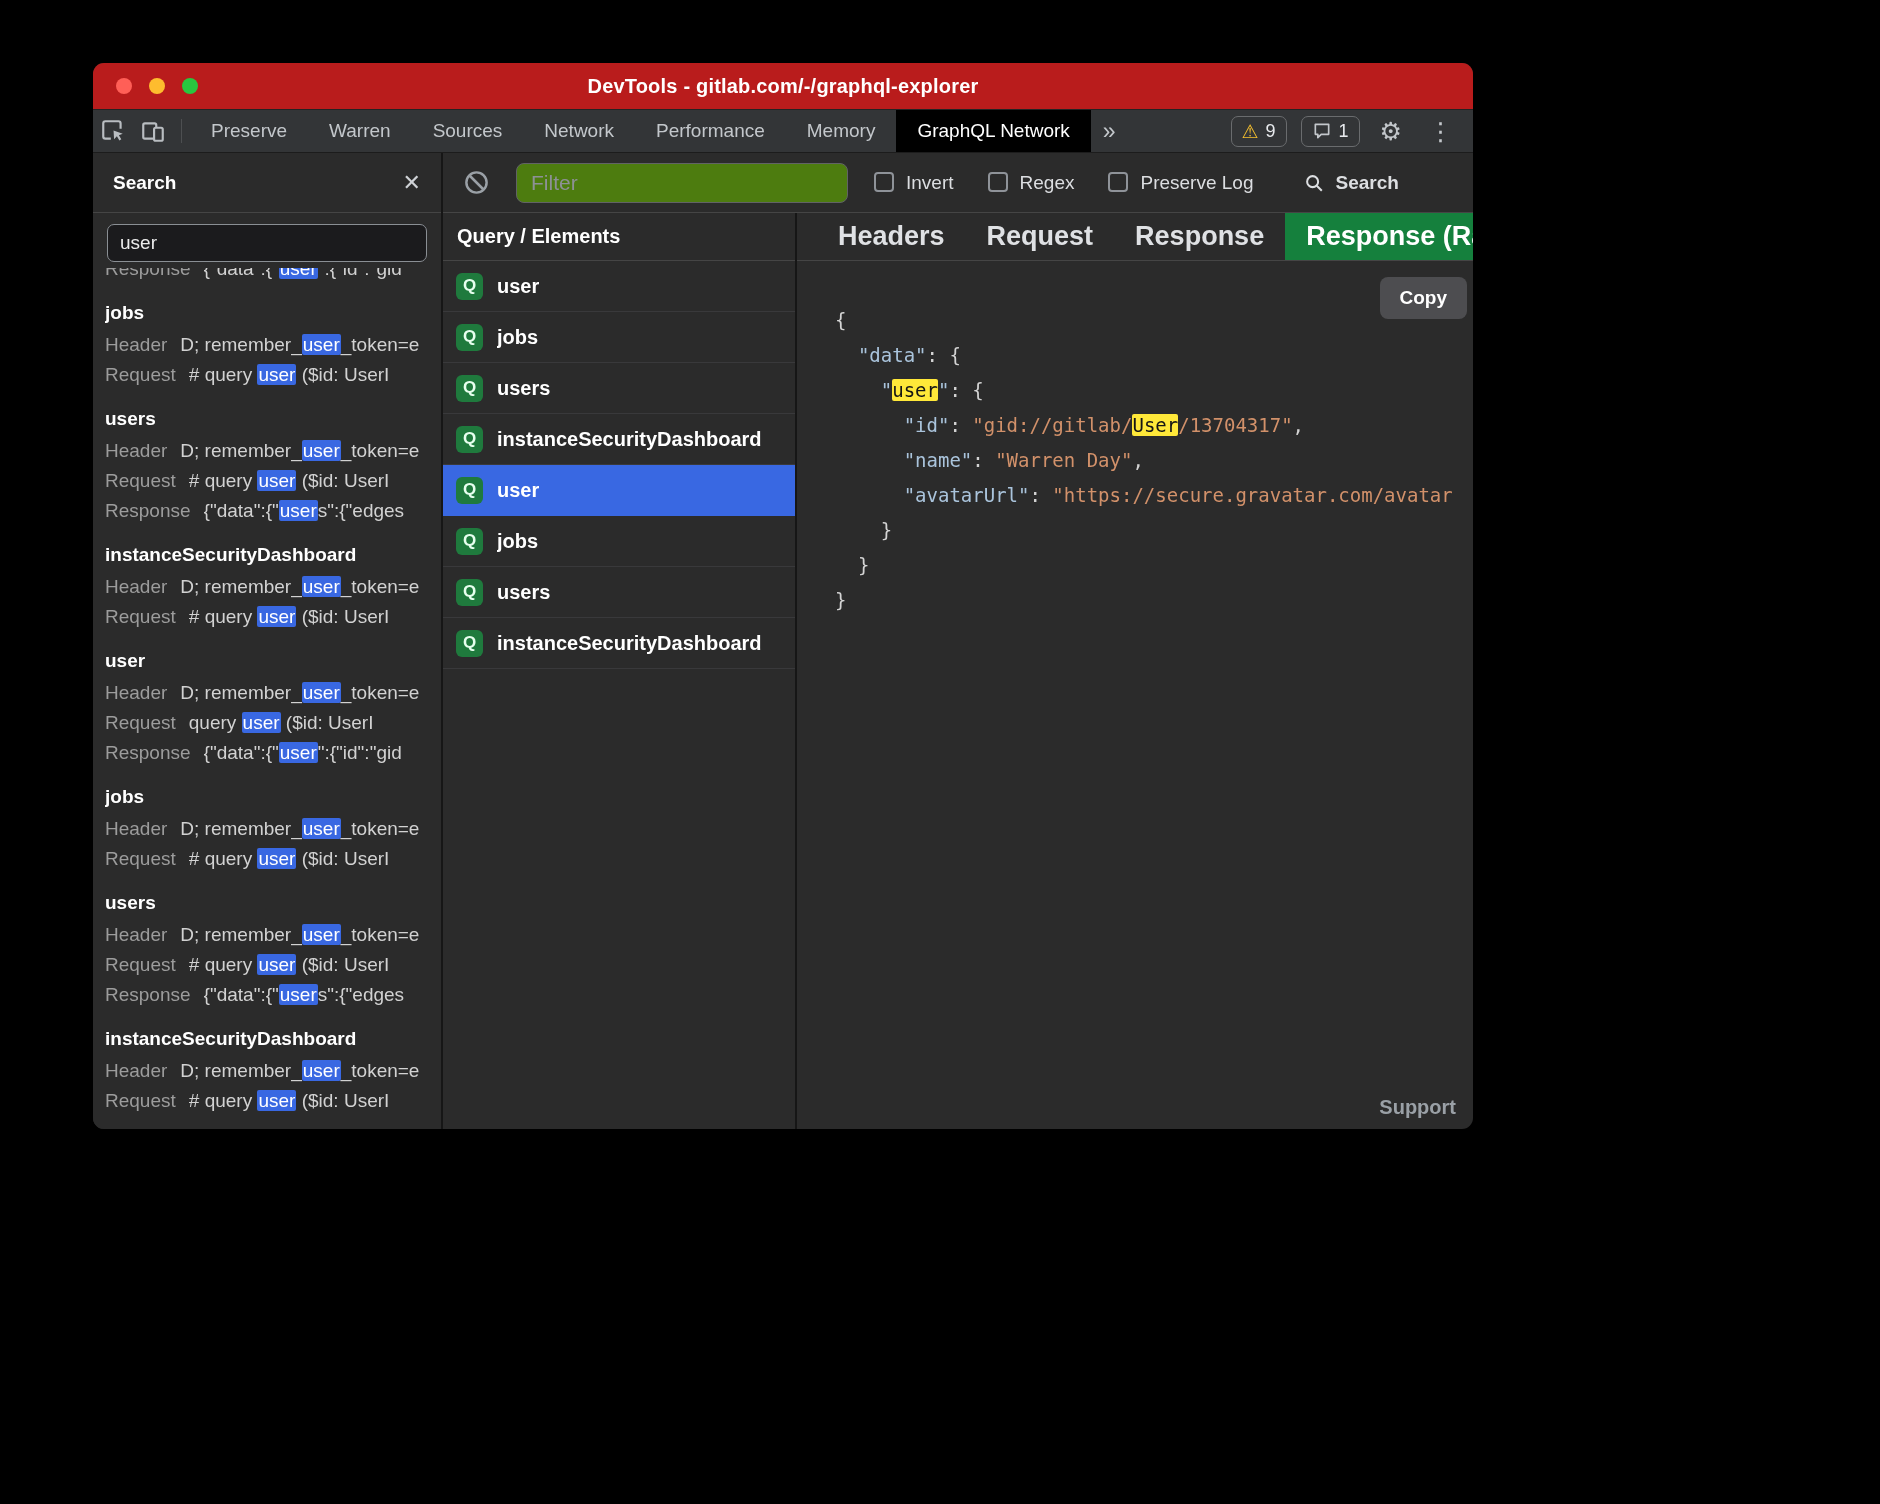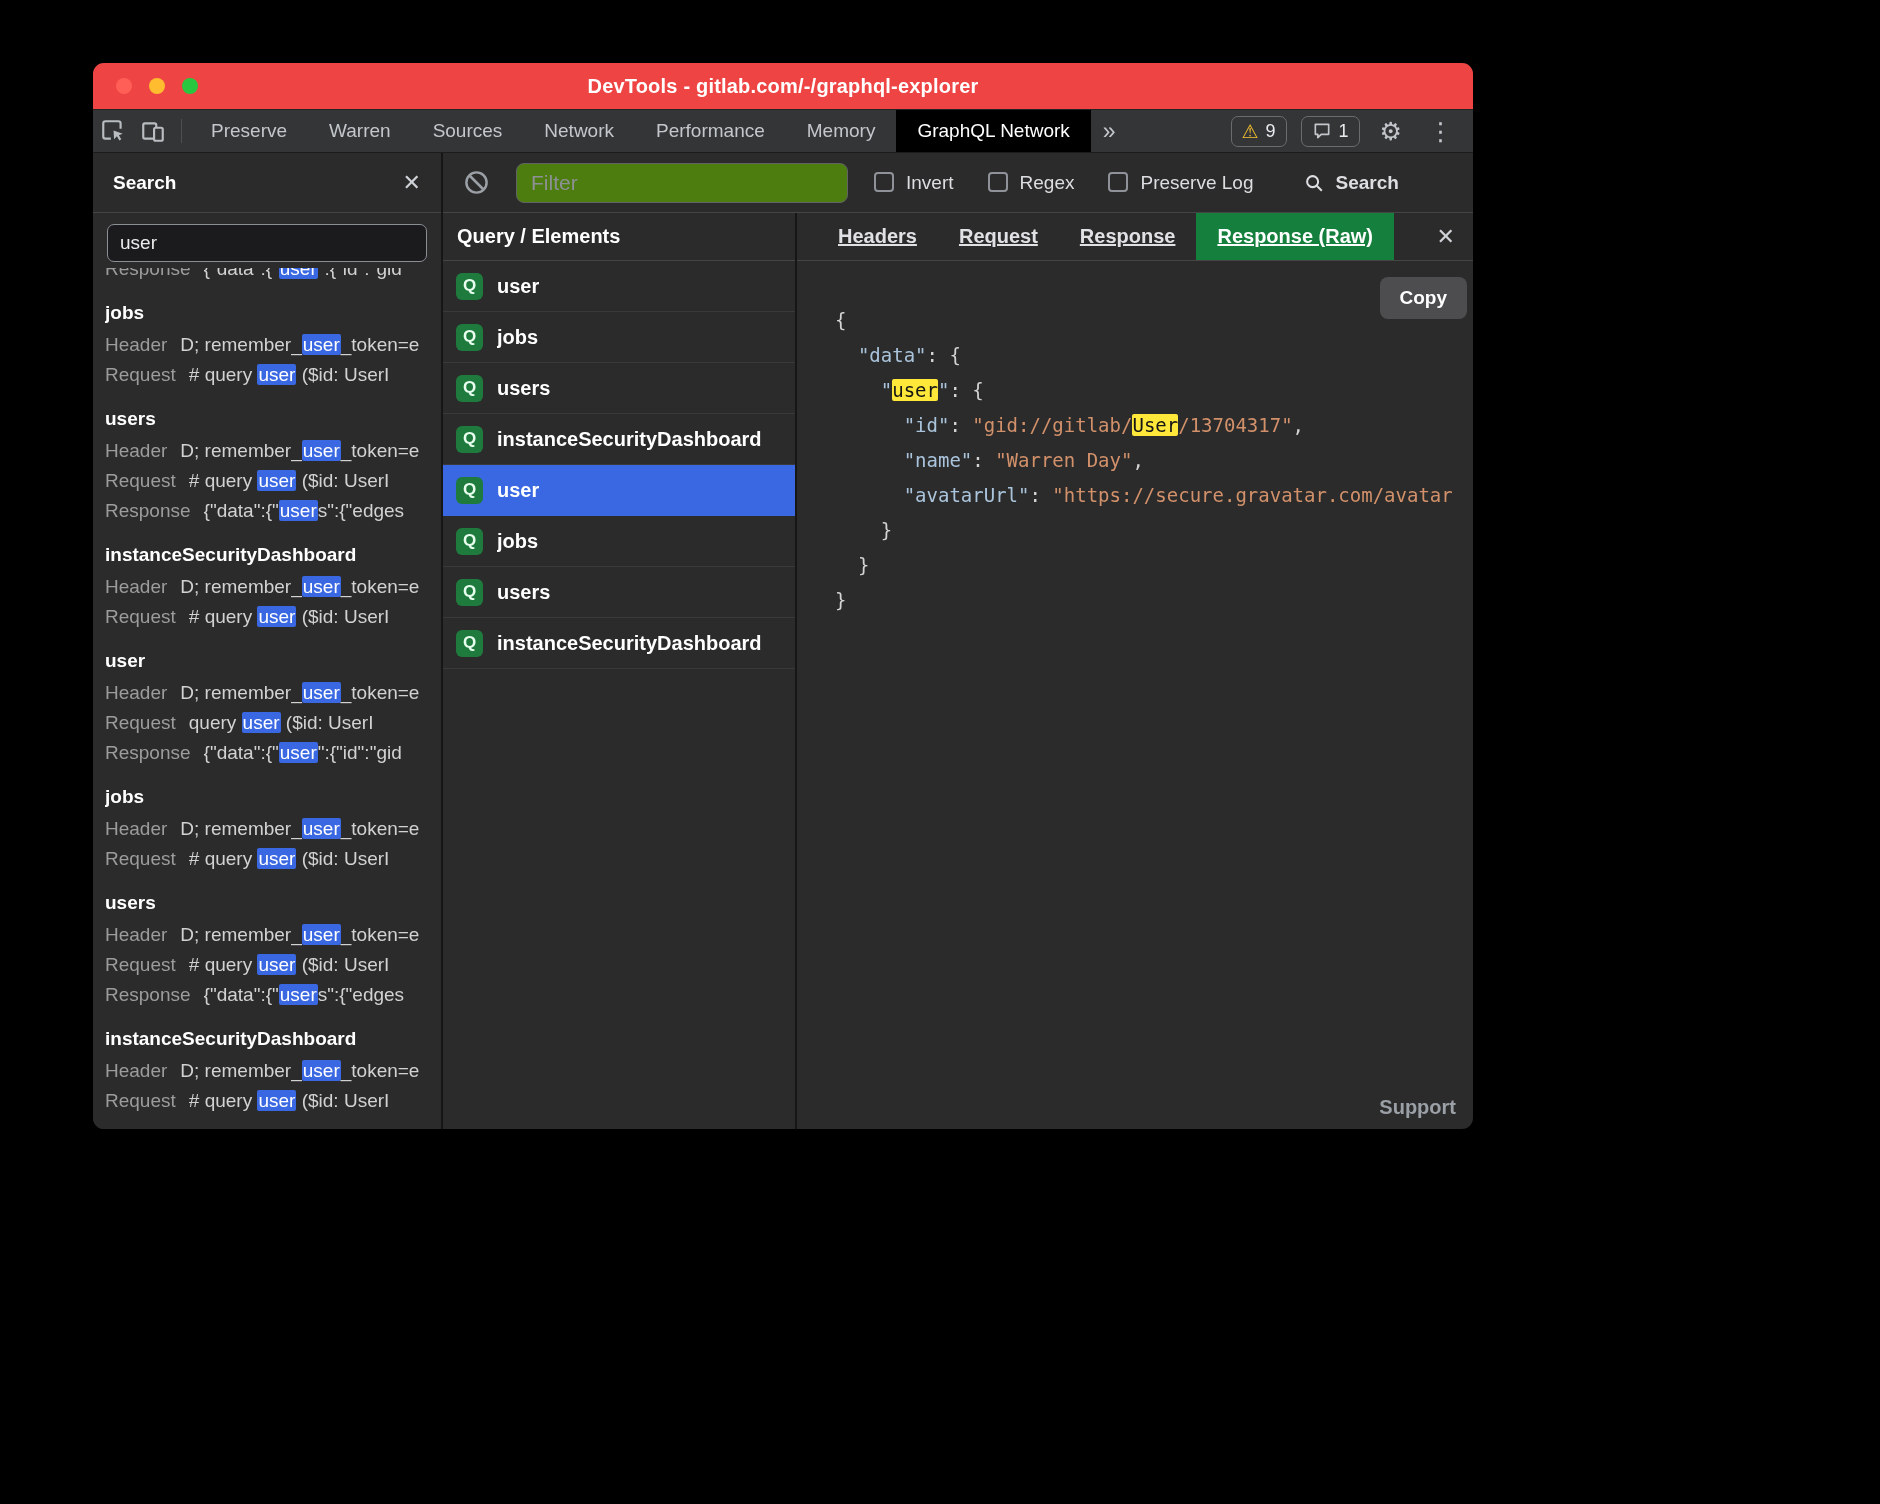--- a/index.html
+++ b/index.html
@@ -4,21 +4,21 @@
 <style>
   * { margin:0; padding:0; box-sizing:border-box; }
   html,body { width:1880px; height:1504px; background:#000; overflow:hidden;
               font-family:"Liberation Sans", sans-serif; }
 
   .window { position:absolute; left:93px; top:63px; width:1380px; height:1066px;
             background:#2b2b2b; border-radius:11px; overflow:hidden;
             display:flex; flex-direction:column; box-shadow:0 18px 60px rgba(0,0,0,.7); }
 
   
-  .titlebar { height:47px; background:#ef4444; position:relative; flex:none;
+  .titlebar { height:47px; background:#b91c1c; position:relative; flex:none;
               display:flex; align-items:center; border-bottom:1px solid #232323; }
   .traffic { display:flex; gap:17px; margin-left:23px; z-index:2; }
   .light { width:16px; height:16px; border-radius:50%; display:inline-block; }
   .light.red { background:#ff5f57; } .light.yellow { background:#febc2e; } .light.green { background:#29c73f; }
   .title { position:absolute; left:0; right:0; text-align:center; color:#ffffff;
            font-size:20px; font-weight:700; letter-spacing:.2px; }
 
   
   .tabbar { height:43px; background:#333537; flex:none; display:flex; align-items:center;
             color:#c3c7cb; font-size:19px; border-bottom:1px solid #1c1c1c; }
@@ -89,21 +89,21 @@
   .q-badge { width:27px; height:27px; border-radius:6px; background:#1f7a3d; color:#e6ffee;
              font-weight:700; font-size:17px; display:flex; align-items:center;
              justify-content:center; flex:none; }
   .q-label { color:#ffffff; font-weight:700; font-size:20px; white-space:nowrap; overflow:hidden; }
 
   
   .details-panel { flex:1; display:flex; flex-direction:column; min-width:0; }
   .details-tabs { height:48px; flex:none; display:flex; align-items:stretch;
                   border-bottom:1px solid #454545; padding-left:20px; }
   .dtab { display:flex; align-items:center; padding:0 21px; color:#dfe1e4;
-          font-size:20px; font-weight:700; white-space:nowrap;text-decoration:underline; }
+          font-size:27px; font-weight:700; white-space:nowrap; }
   .dtab.active { background:#15803d; color:#ffffff; }
   .details-tabs .close-x { margin-right:18px; align-self:center; }
   .details-body { flex:1; position:relative; overflow:hidden; }
   .copy-btn { position:absolute; top:16px; right:6px; background:#4d4d50; color:#ffffff;
               border:none; border-radius:8px; padding:10px 20px; font-size:19px; font-weight:600;
               font-family:"Liberation Sans", sans-serif; }
   .json-code { padding:42px 0 0 38px; font-family:"DejaVu Sans Mono", monospace;
                font-size:19px; line-height:35px; color:#d4d4d4; }
   .json-line { white-space:pre; overflow:hidden; }
   .j-key { color:#aac4dc; }

